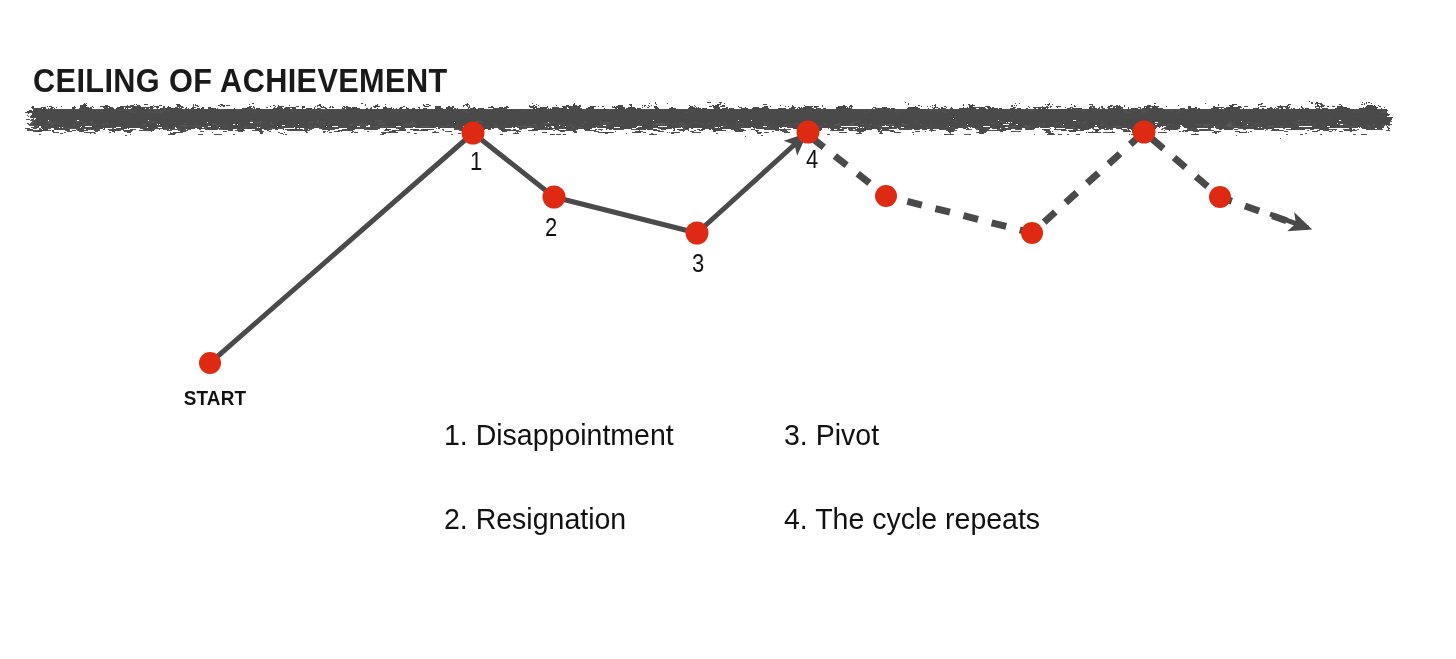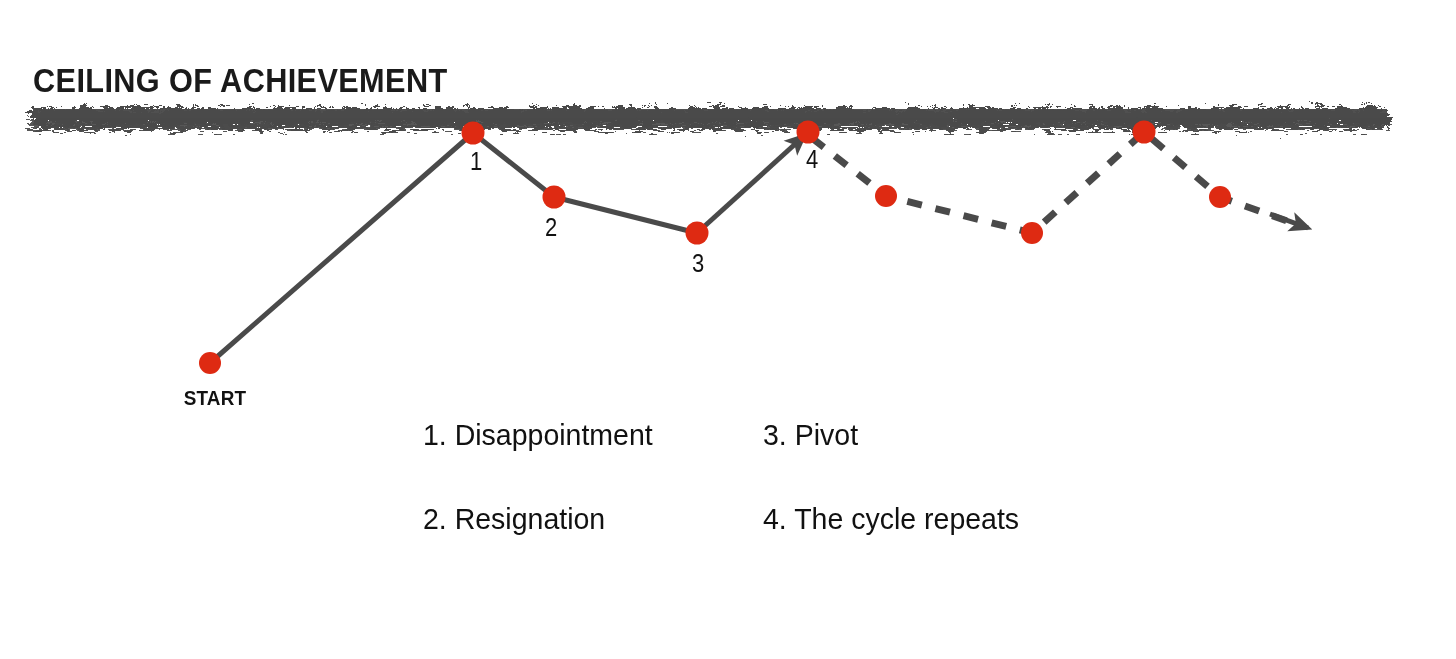--- a/index.html
+++ b/index.html
@@ -51,21 +51,21 @@
     font-family: "Liberation Sans Narrow", "Liberation Sans", sans-serif;
     font-size: 21px;
     font-weight: 700;
     letter-spacing: 0.2px;
     color: #111111;
     white-space: nowrap;
     transform: translateX(-50%) scaleX(0.9);
   }
   .legend {
     position: absolute;
-    left: 423px;
+    left: 444px;
     top: 420px;
     width: 660px;
     display: grid;
     grid-template-columns: 340px 340px;
     grid-auto-rows: 84px;
   }
   .legend-item {
     font-family: "Liberation Sans Narrow", "Liberation Sans", sans-serif;
     font-size: 30px;
     font-weight: 400;

